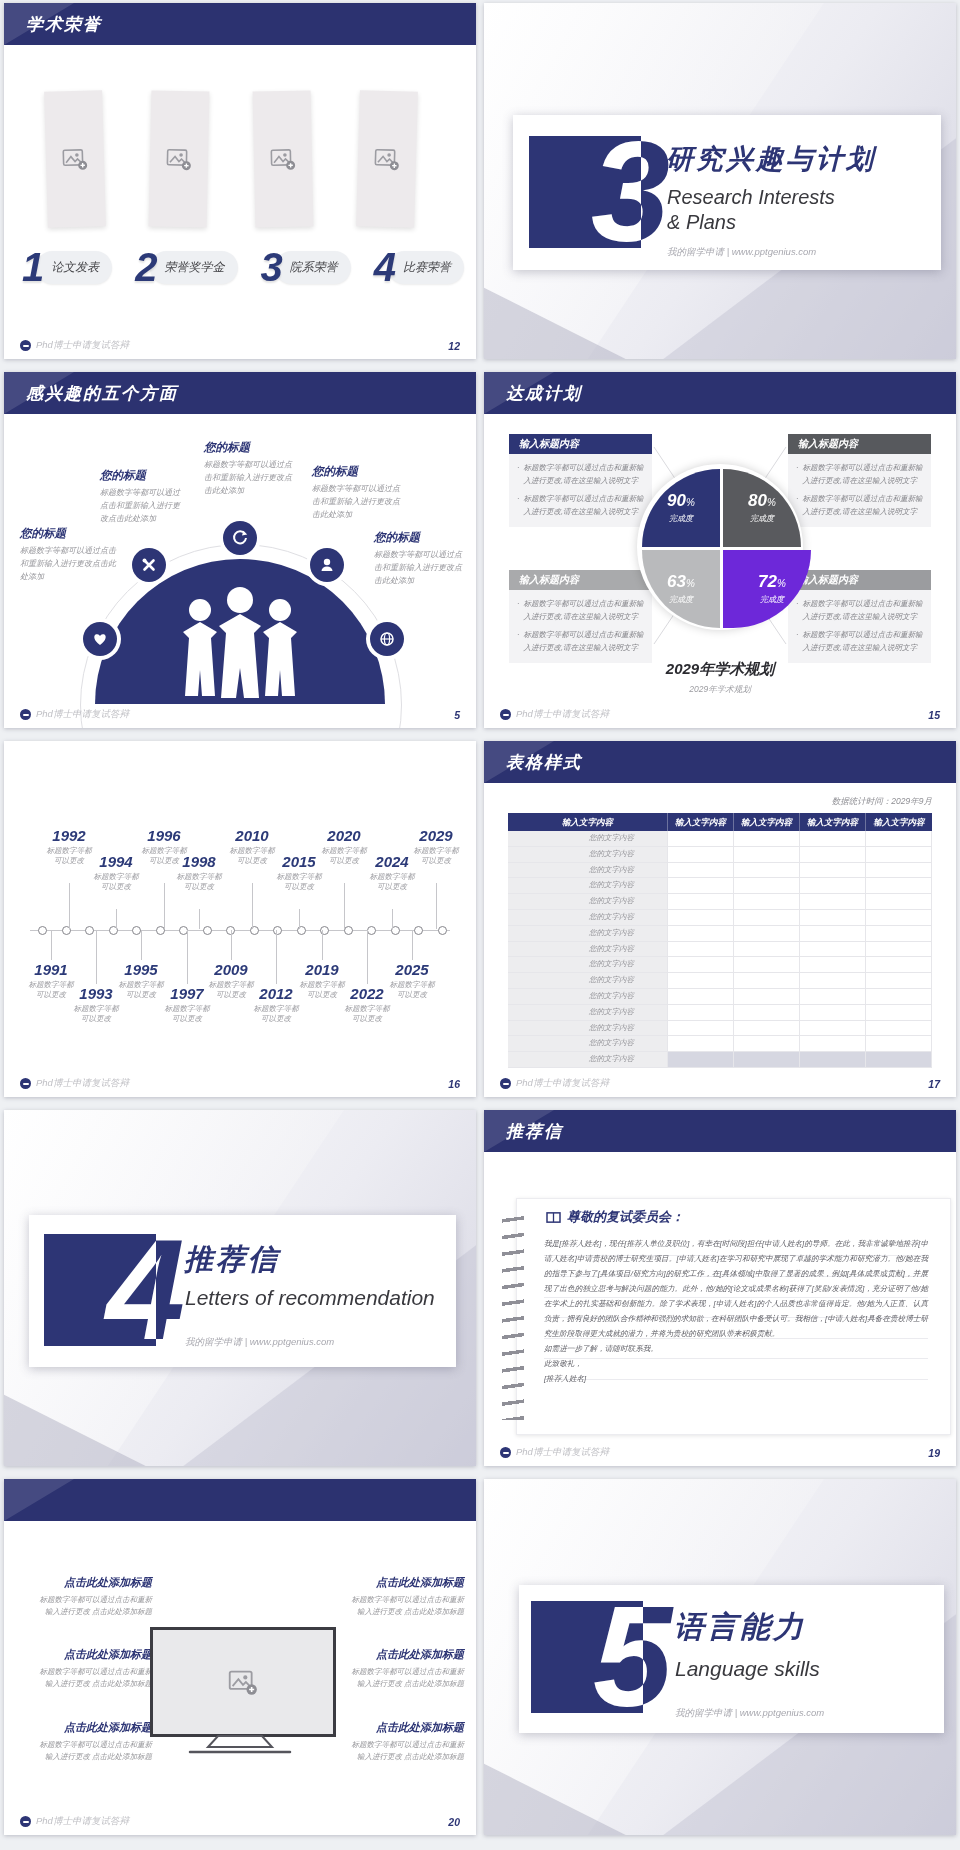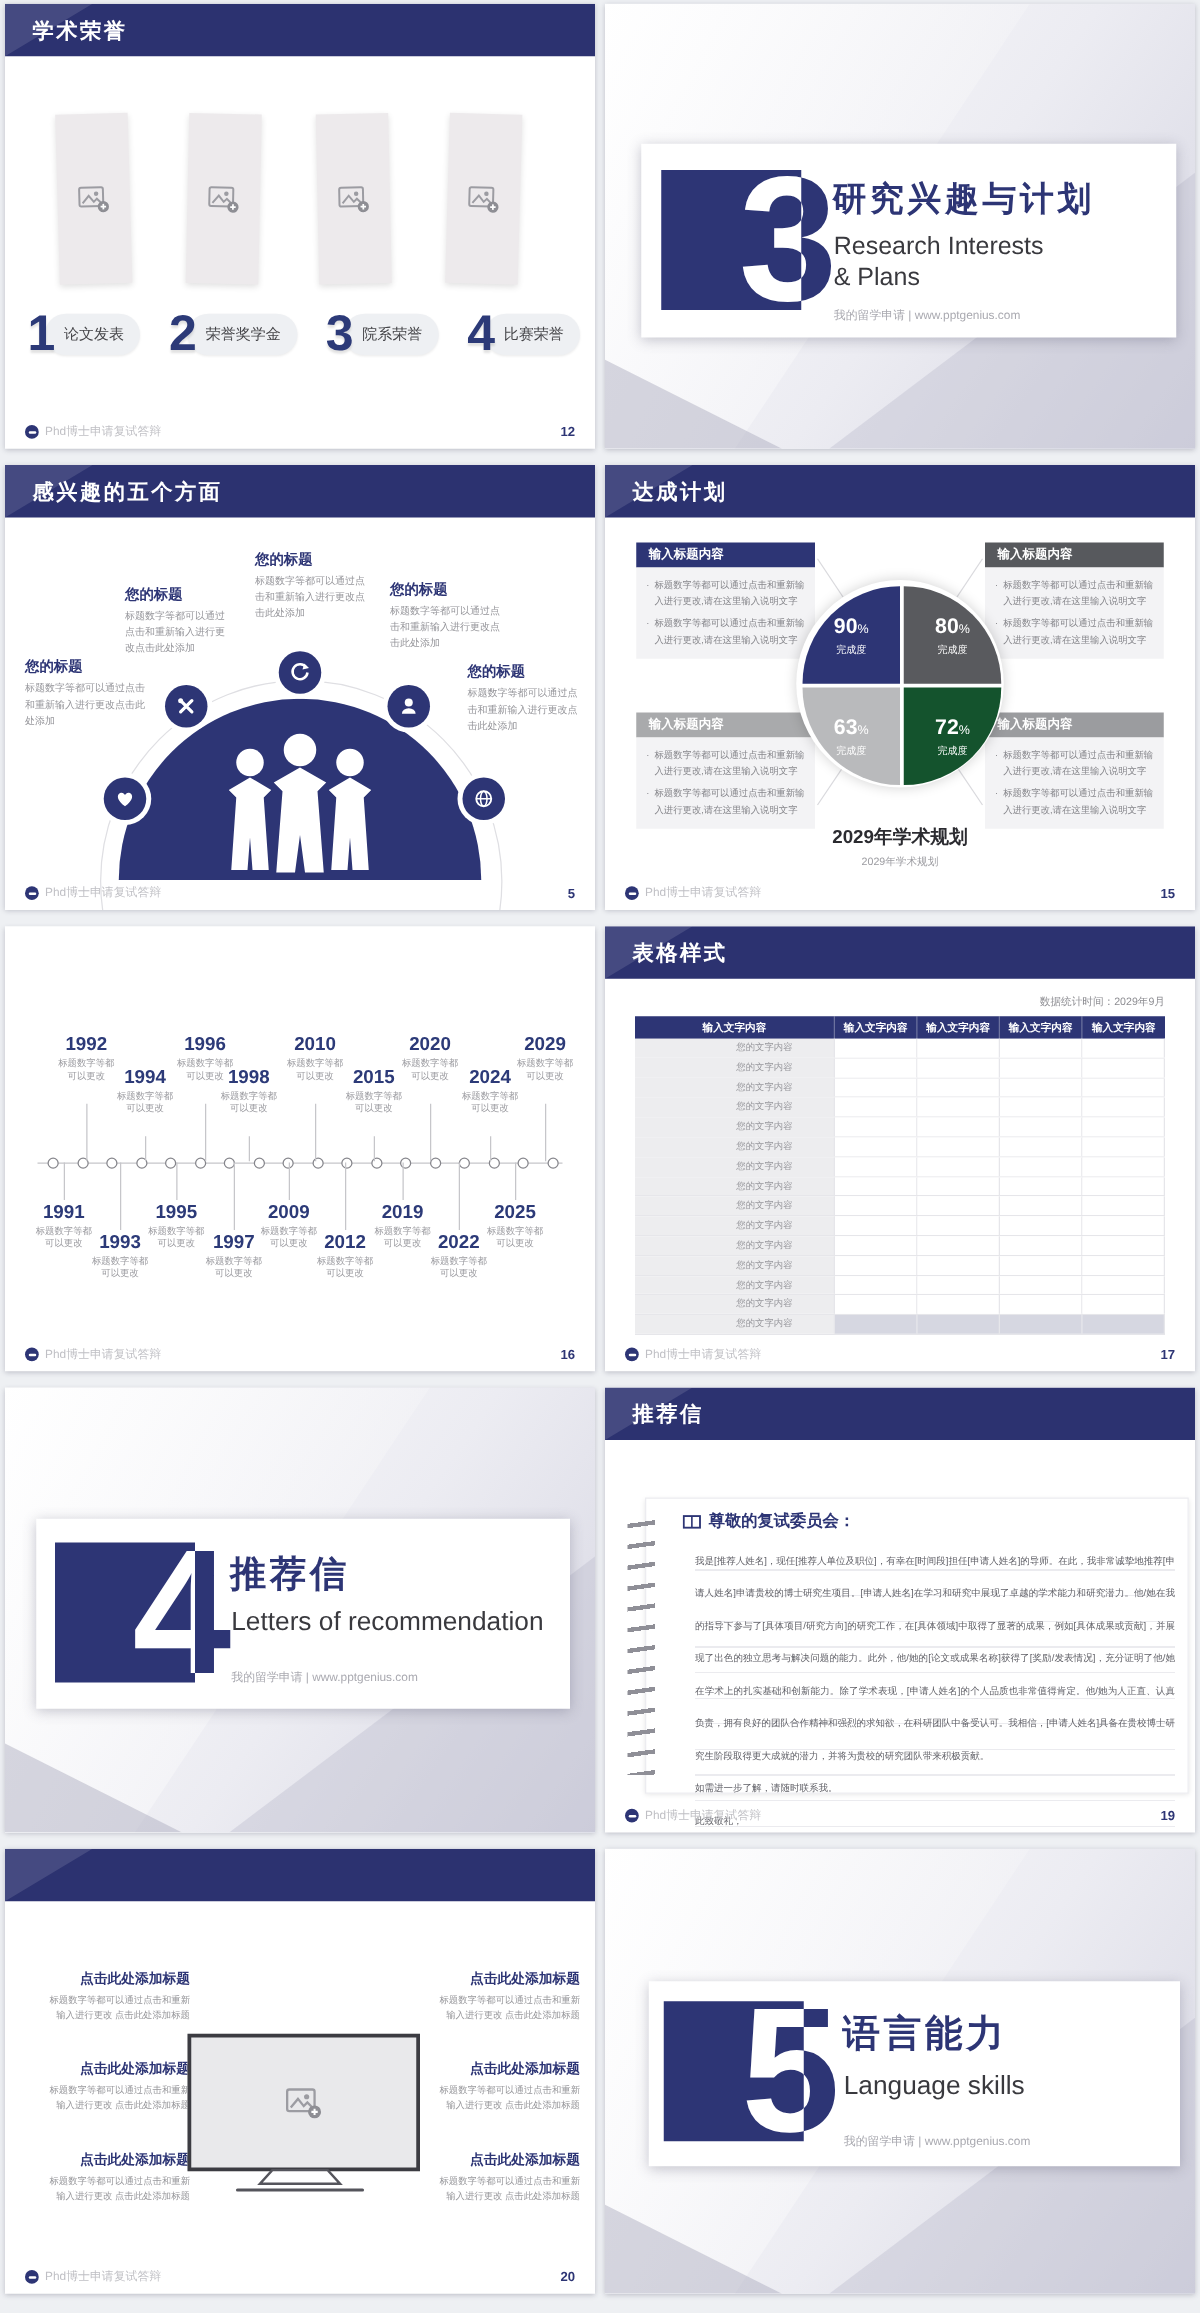--- a/index.html
+++ b/index.html
@@ -1,19 +1,19 @@
 <!DOCTYPE html>
 <html><head>
 <meta charset="utf-8">
 <style>
   html,body{margin:0;padding:0;}
   body{width:960px;height:1850px;background:#eef0f3;position:relative;overflow:hidden;
        font-family:"Liberation Sans","DejaVu Sans",sans-serif;}
   .slide{position:absolute;width:472px;height:356px;background:#fff;
-         box-shadow:0 1px 4px rgba(60,60,85,.28);overflow:hidden;}
+         box-shadow:0 1px 4px rgba(60,60,85,.28);overflow:hidden;font-style:italic;}
   .c1{left:4px;} .c2{left:484px;}
   .r1{top:3px;} .r2{top:372px;} .r3{top:741px;} .r4{top:1110px;} .r5{top:1479px;}
 
   
   .bar{position:relative;height:42px;background:#2c3270;}
   .bar-accent{position:absolute;left:0;top:0;width:0;height:0;
               border-top:42px solid rgba(255,255,255,.12);border-right:70px solid transparent;}
   .bar h2{margin:0;padding:10px 0 0 22px;font-size:17px;color:#fff;letter-spacing:2px;font-weight:bold;}
 
   
@@ -72,21 +72,21 @@
   .pbox .pb div:last-child{margin-bottom:0;}
   .hd-navy{background:#2d3575;} .hd-dark{background:#57595d;} .hd-lgray{background:#a9aaac;} .hd-mgray{background:#9b9c9f;}
   .conn{position:absolute;left:0;top:0;width:472px;height:356px;}
   .pie-ring{position:absolute;left:153px;top:92px;width:166px;height:166px;border-radius:50%;background:#fff;
             box-shadow:0 0 10px rgba(0,0,0,.18);}
   .quad{position:absolute;width:78px;height:78px;color:#fff;display:flex;flex-direction:column;
         align-items:center;justify-content:center;}
   .q-tl{left:158px;top:97px;border-radius:78px 0 0 0;background:#2d3575;}
   .q-tr{left:239px;top:97px;border-radius:0 78px 0 0;background:#595a5e;}
   .q-bl{left:158px;top:178px;border-radius:0 0 0 78px;background:#b9babc;}
-  .q-br{left:239px;top:178px;border-radius:0 0 78px 0;background:#14532d;}
+  .q-br{left:239px;top:178px;border-radius:0 0 78px 0;background:#6d28d9;padding-left:10px;}
   .qpct{font-size:17px;font-weight:bold;line-height:17px;}
   .qpct small{font-size:10px;font-weight:normal;}
   .qlbl{font-size:8px;margin-top:2px;}
   .pcap{position:absolute;left:106px;top:288px;width:260px;text-align:center;font-size:15px;font-weight:800;color:#2b2b30;}
   .pcap-sub{position:absolute;left:106px;top:312px;width:260px;text-align:center;font-size:8.5px;color:#9c9ca1;}
 
   
   .tline{position:absolute;left:26px;top:189px;width:420px;height:1px;background:#c6c6ca;}
   .tnode{position:absolute;top:-4px;width:7px;height:7px;border:1.5px solid #85858b;background:#fff;border-radius:50%;}
   .titem{position:absolute;width:64px;text-align:center;}
@@ -114,22 +114,22 @@
   .trow.last .ccn{background:#d6d7e1;}
 
   
   .paper{position:absolute;left:32px;top:88px;width:433px;height:235px;background:#fff;
          border:1px solid #ececf0;box-shadow:0 1px 4px rgba(0,0,0,.1);}
   .coil{position:absolute;left:18px;top:96px;width:22px;height:214px;
         background:repeating-linear-gradient(172deg,transparent 0 13px,#8f8f97 13px 16.5px);}
   .lh{position:absolute;left:62px;top:98px;display:flex;align-items:center;gap:6px;}
   .lh b{font-size:13px;font-weight:800;color:#2d3575;}
   .lbody{position:absolute;left:60px;top:126px;width:384px;font-size:7.6px;color:#5f5f66;
-         line-height:26px;text-align:justify;
-         background:repeating-linear-gradient(180deg,transparent 0 19.5px,#ebebef 19.5px 20.5px);margin-left:12px;}
+         line-height:15px;text-align:justify;
+         background:repeating-linear-gradient(180deg,transparent 0 19.5px,#ebebef 19.5px 20.5px);}
   .lbody .lline{display:block;}
 
   
   .cblk{position:absolute;width:136px;text-align:right;}
   .cblk h4{margin:0 0 4px 0;font-size:11px;font-weight:800;color:#2d3575;}
   .cblk p{margin:0;font-size:7.5px;line-height:12px;color:#97979b;}
   .ca{left:12px;} .cb{left:324px;}
   .rowA{top:96px;} .rowB{top:168px;} .rowC{top:241px;}
   .tv{position:absolute;left:146px;top:148px;width:180px;height:104px;background:#e9e9eb;
       border:3px solid #3c3c42;display:flex;align-items:center;justify-content:center;}

